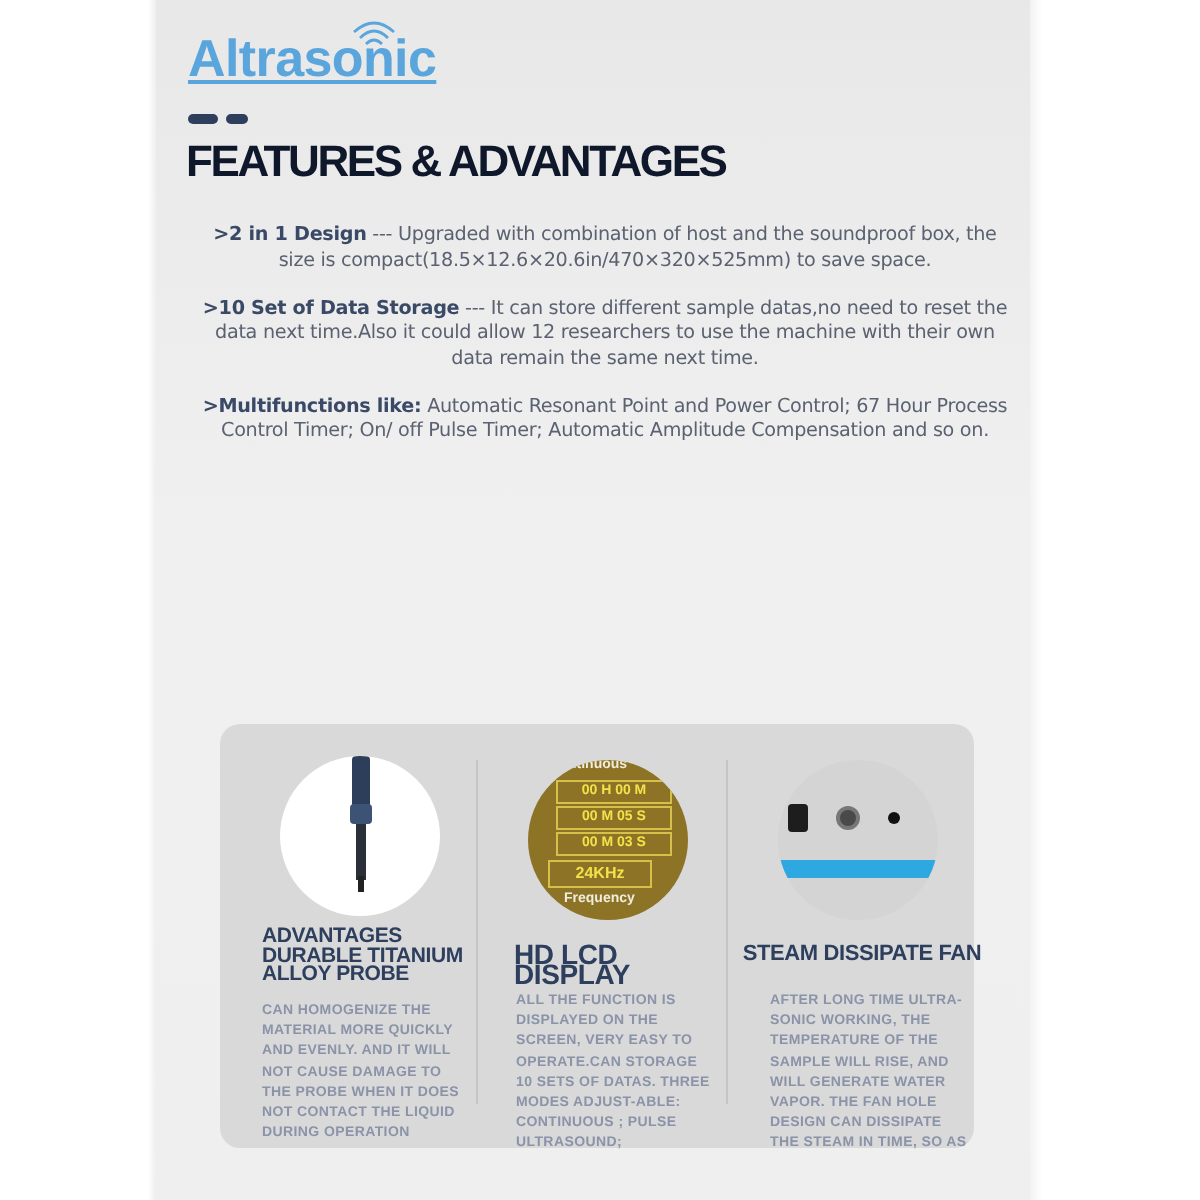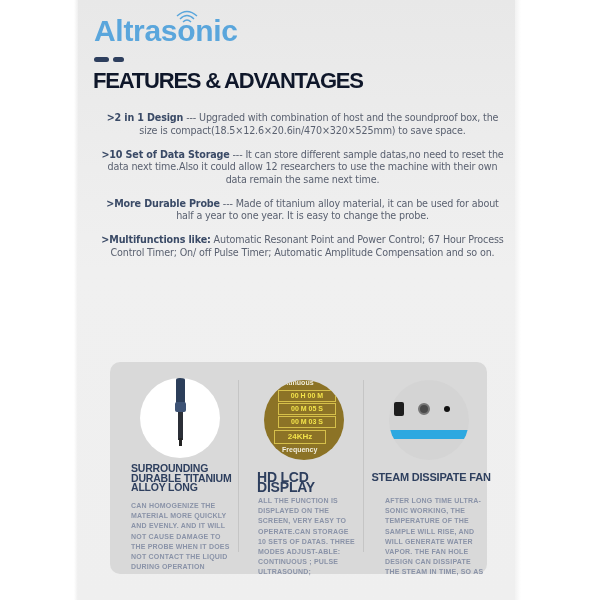--- a/index.html
+++ b/index.html
@@ -16,21 +16,21 @@
       position:absolute; left:74px; top:0; width:4px; height:600px;
       background:linear-gradient(90deg, #ffffff, #eeeeee);
     }
     .page-shadow-right {
       position:absolute; left:515px; top:0; width:6px; height:600px;
       background:linear-gradient(90deg, #f2f2f2, #ffffff);
     }
     .logo {
       position:absolute; left:94px; top:14px; height:28px;
       font-family:"Liberation Sans", sans-serif; font-weight:bold;
-      font-size:30px; color:#5aa6dc; letter-spacing:-0.3px;
+      font-size:26px; color:#5aa6dc; letter-spacing:-0.3px;text-decoration:underline;
     }
     .logo-waves {
       position:absolute; left:176px; top:10px; width:22px; height:14px;
     }
     .dash-bar { position:absolute; top:57px; height:5px; border-radius:3px; background:#2e3f5e; }
     .dash1 { left:94px; width:15px; }
     .dash2 { left:113px; width:11px; }
     .heading {
       position:absolute; left:93px; top:68px;
       font-weight:bold; font-size:22px; color:#0f172a; letter-spacing:-1.2px;
@@ -106,33 +106,32 @@
 </svg>
 
 <div class="dash-bar dash1"></div>
 <div class="dash-bar dash2"></div>
 
 <div class="heading">FEATURES &amp; ADVANTAGES</div>
 
 <div class="features">
   <p class="feature"><span class="ft-title">&gt;2 in 1 Design</span><span> --- </span><span>Upgraded with combination of host and the soundproof box, the size is compact(18.5×12.6×20.6in/470×320×525mm) to save space.</span></p>
   <p class="feature"><span class="ft-title">&gt;10 Set of Data Storage</span><span> --- </span><span>It can store different sample datas,no need to reset the data next time.Also it could allow 12 researchers to use the machine with their own data remain the same next time.</span></p>
-  <p class="feature"><span class="ft-title">&gt;More Durable Probe</span><span> --- </span><span>Made of titanium alloy material, it can be used for about half a year to one year. It is easy to change the probe.</span></p>
   <p class="feature"><span class="ft-title">&gt;Multifunctions like:</span><span> </span><span>Automatic Resonant Point and Power Control; 67 Hour Process Control Timer; On/ off Pulse Timer; Automatic Amplitude Compensation and so on.</span></p>
 </div>
 
 <div class="cards">
   <div class="card card1">
     <div class="circle">
       <div class="probe-top"></div>
       <div class="probe-collar"></div>
       <div class="probe-shaft"></div>
       <div class="probe-tip"></div>
     </div>
-    <div class="card-title">SURROUNDING DURABLE TITANIUM ALLOY LONG</div>
+    <div class="card-title">ADVANTAGES DURABLE TITANIUM ALLOY PROBE</div>
     <div class="card-desc">CAN HOMOGENIZE THE MATERIAL MORE QUICKLY AND EVENLY. AND IT WILL NOT CAUSE DAMAGE TO THE PROBE WHEN IT DOES NOT CONTACT THE LIQUID DURING OPERATION</div>
   </div>
 
   <div class="card card2">
     <div class="circle">
       <div class="lcd-label-top">ntinuous</div>
       <div class="lcd-row" style="top:10px">00 H 00 M</div>
       <div class="lcd-row" style="top:23px">00 M 05 S</div>
       <div class="lcd-row" style="top:36px">00 M 03 S</div>
       <div class="lcd-freq">24KHz</div>

